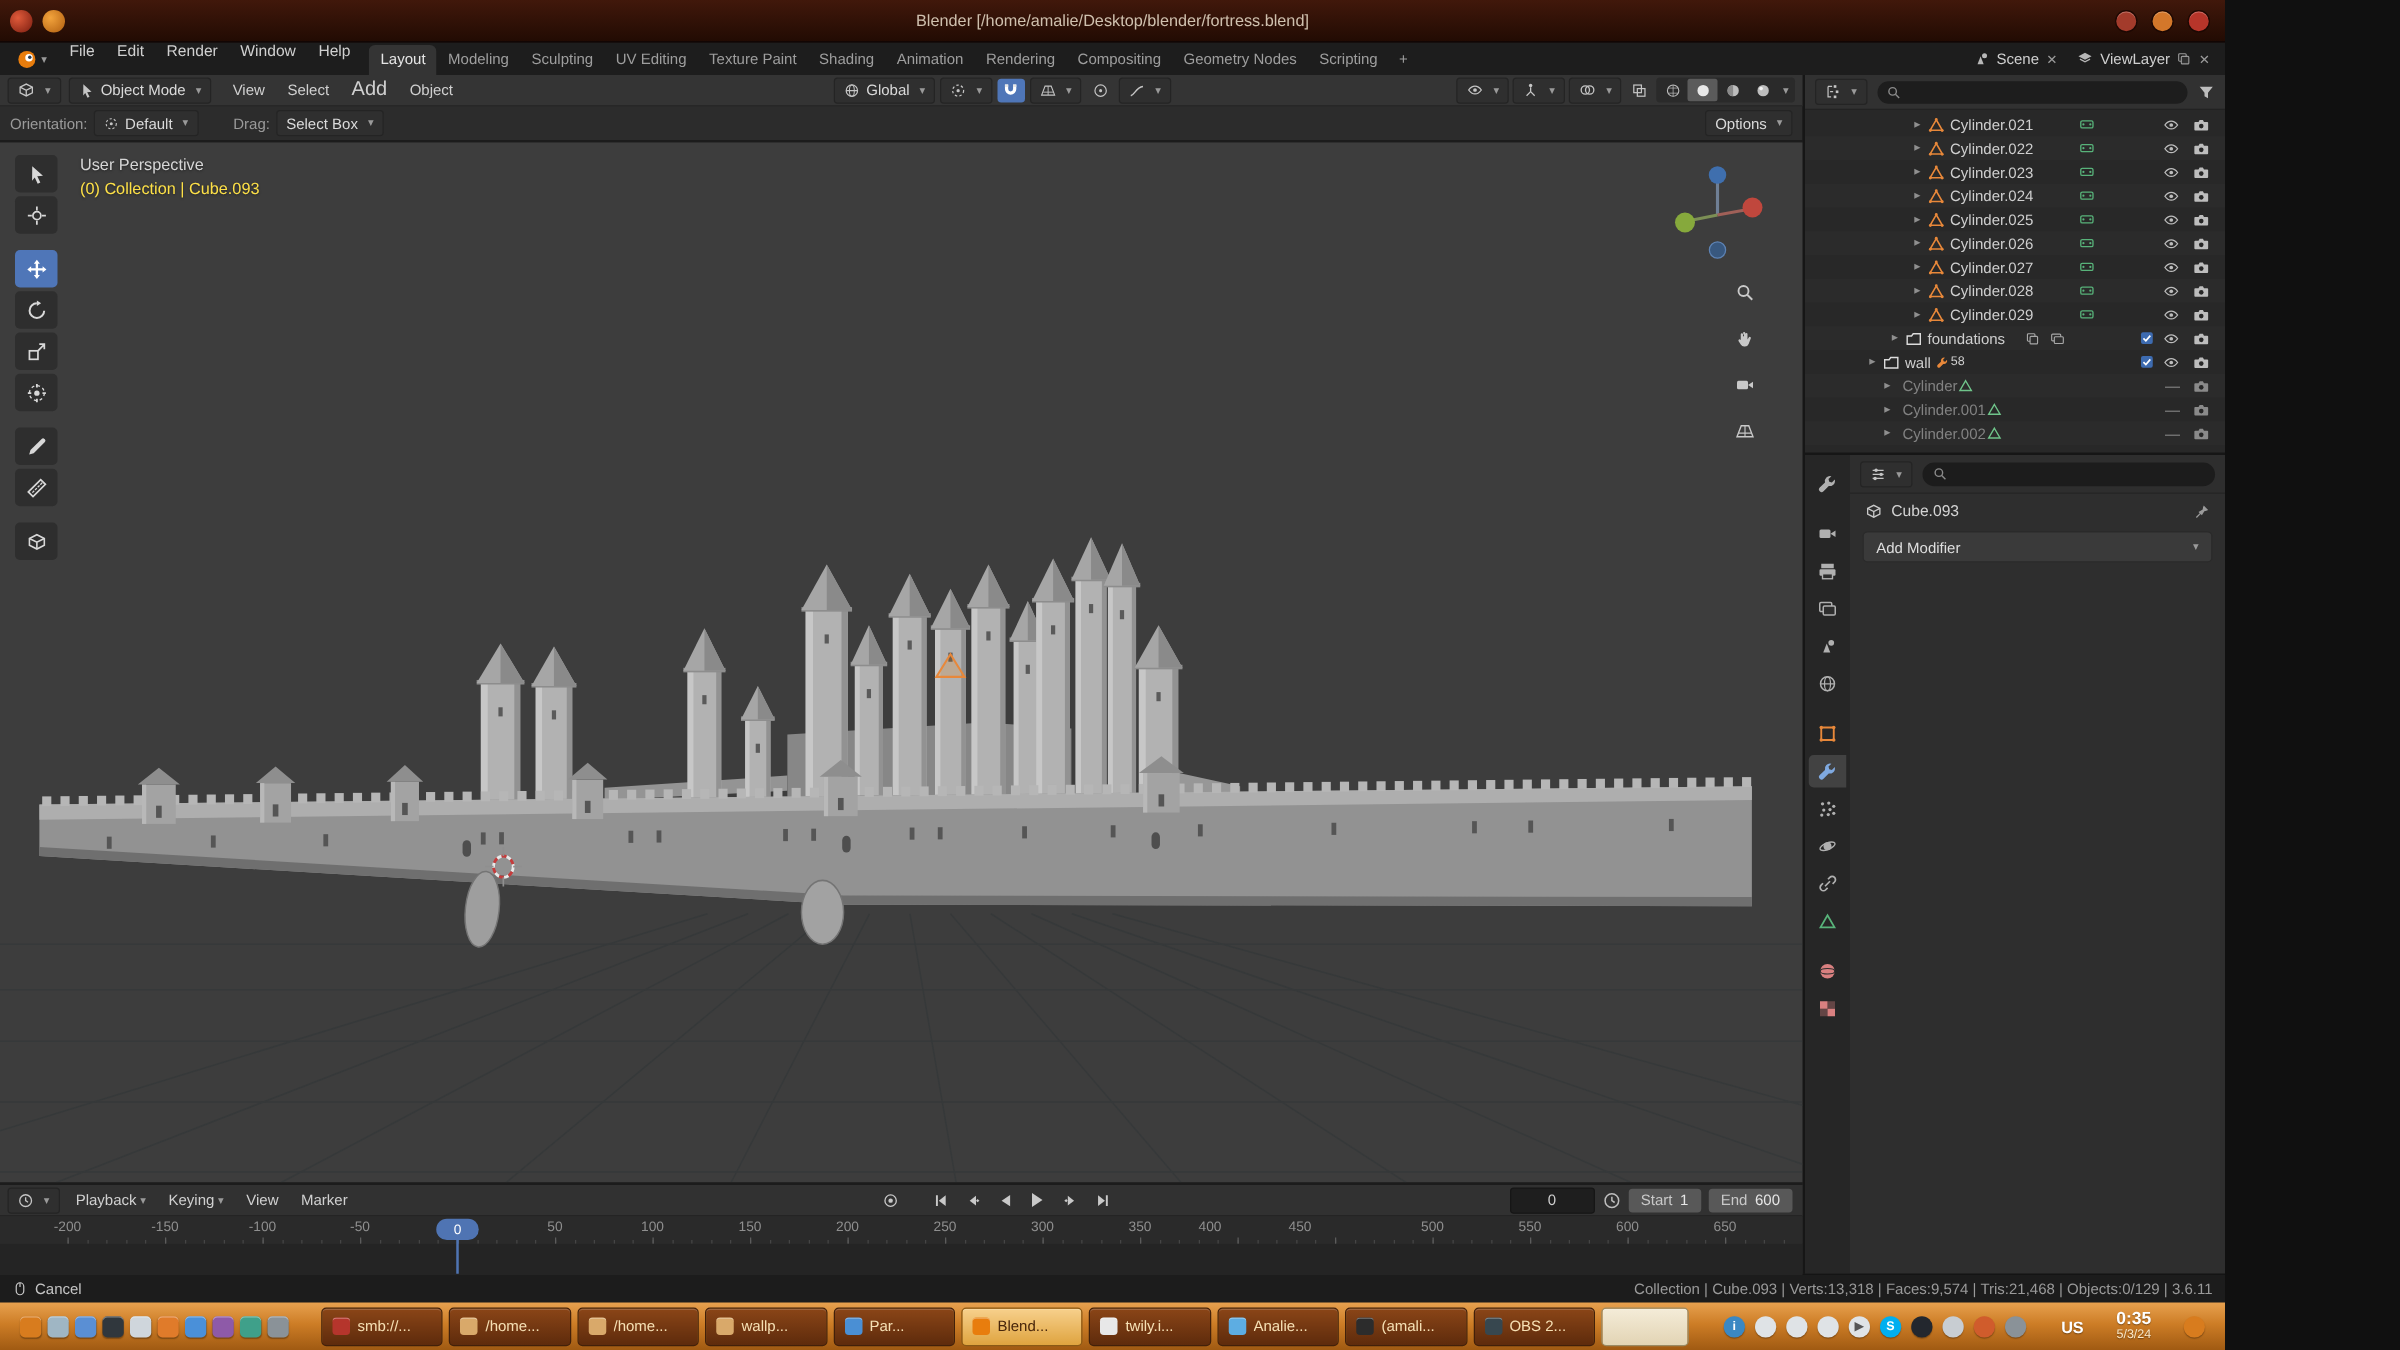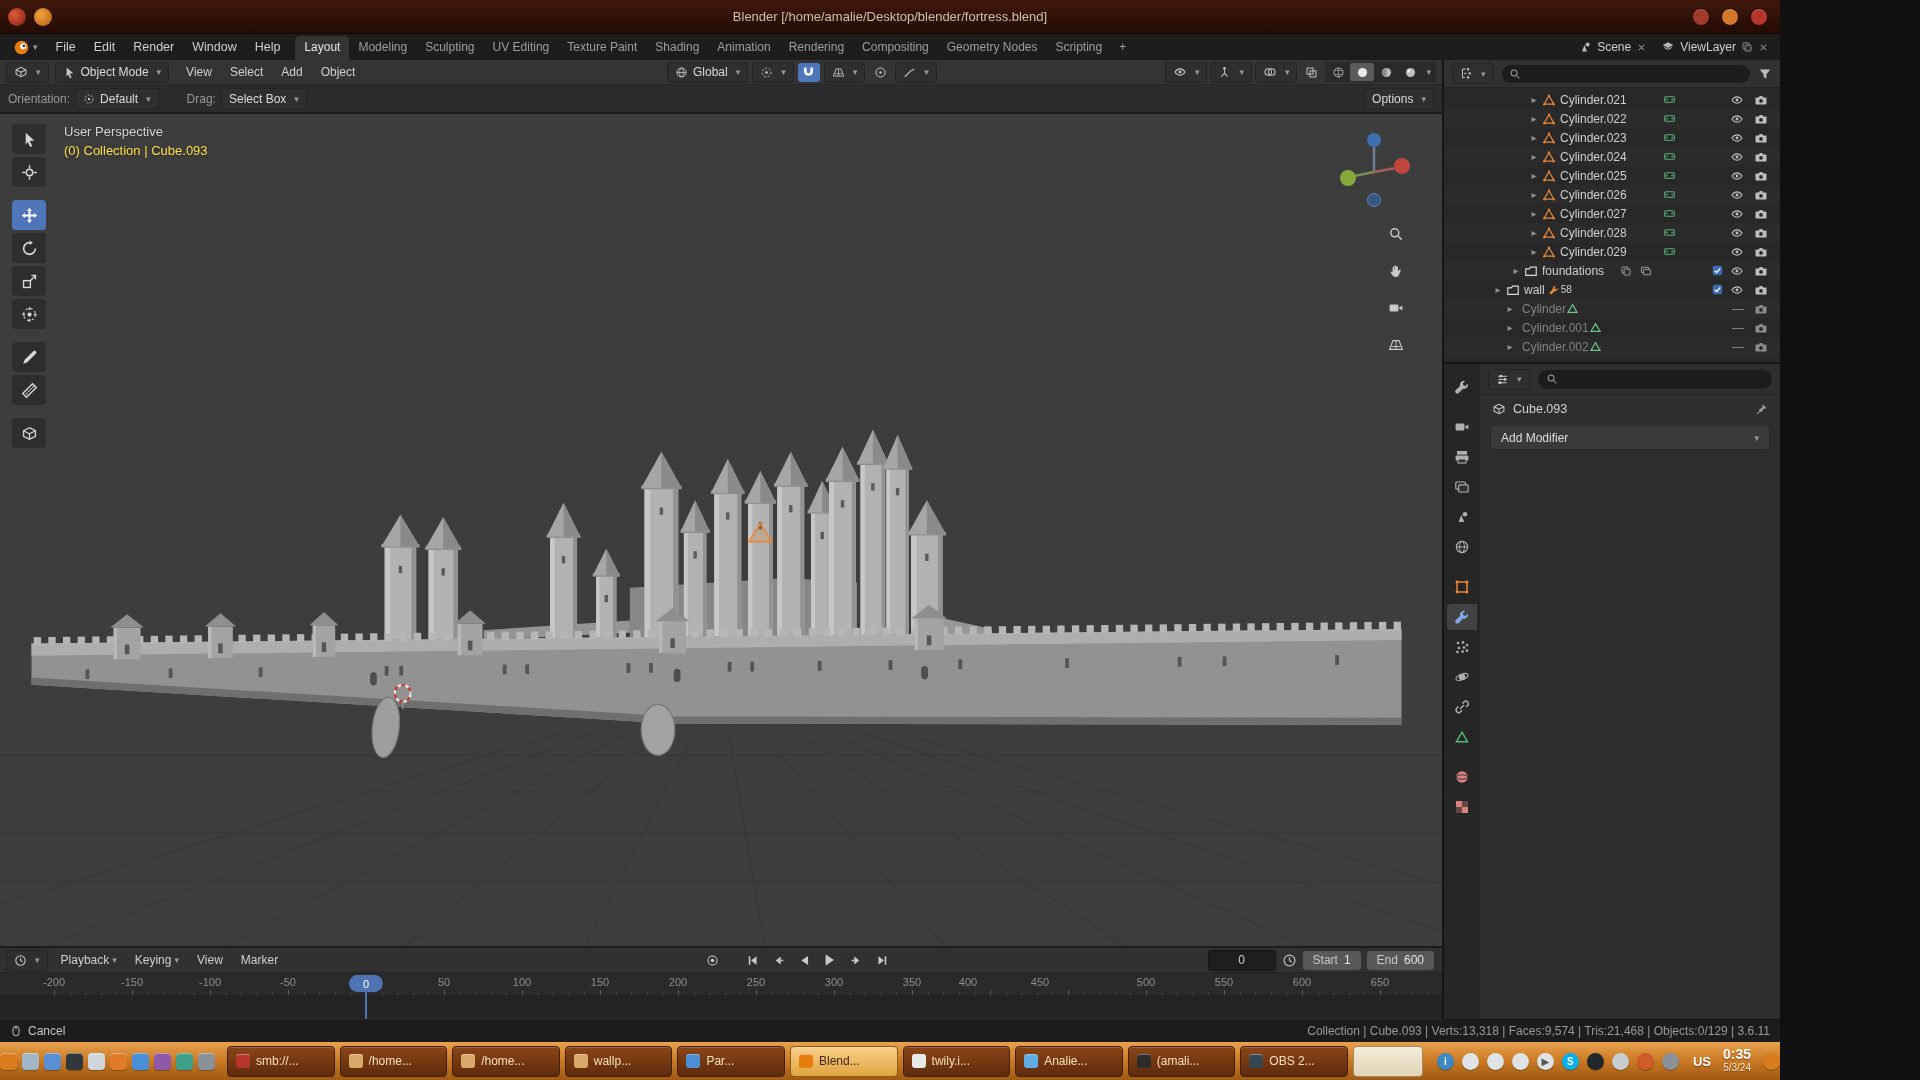--- a/index.html
+++ b/index.html
@@ -13,21 +13,21 @@
   #titlebar{height:33px;flex:0 0 auto;background:linear-gradient(#41180b,#220b03);display:flex;align-items:center;position:relative;border-bottom:1px solid #120502}
   #titlebar .tleft{display:flex;align-items:center;gap:8px;padding-left:8px;z-index:2}
   #titlebar .title{position:absolute;left:0;right:0;text-align:center;color:#cfc0ae;font-size:13px;pointer-events:none}
   #titlebar .tright{margin-left:auto;display:flex;align-items:center;gap:11px;padding-right:12px;z-index:2}
   .winbtn{width:16px;height:16px;border-radius:50%;border:1px solid #1c0803;box-shadow:inset 0 1px rgba(255,255,255,.25)}
   .logo-dot{width:18px;height:18px;border-radius:50%}
   
   #bwin{flex:1;display:flex;flex-direction:column;min-height:0;background:#1d1d1d}
   #menubar{height:26px;flex:0 0 auto;background:#1d1d1d;display:flex;align-items:stretch;padding:0 4px}
   .mitem{padding:0 9px;display:flex;align-items:center;color:#d0d0d0;font-size:12.5px;white-space:nowrap}
-  #mb-menus{display:flex;align-items:center}
+  #mb-menus{display:flex;align-items:flex-start}
   #ws-tabs{display:flex;align-items:flex-end;flex:1;min-width:0;overflow:hidden;margin-left:6px}
   .wtab{padding:4px 9px 6px;border-radius:5px 5px 0 0;font-size:12px;color:#9e9e9e;white-space:nowrap}
   .wtab.act{background:#343434;color:#e6e6e6}
   .wadd{padding:4px 8px 6px;color:#9e9e9e;font-size:12px}
   .mb-group{display:flex;align-items:center;gap:5px;padding:0 7px;color:#d0d0d0;font-size:12px;white-space:nowrap}
   
   #editors{flex:1;display:flex;min-height:0}
   #main-col{width:1584px;display:flex;flex-direction:column;min-width:0}
   #right-col{width:336px;flex:0 0 auto;display:flex;flex-direction:column;border-left:2px solid #161616}
   
@@ -91,21 +91,21 @@
   .ptab.g{margin-top:10px}
   #prop-main{flex:1;display:flex;flex-direction:column;min-width:0}
   #prop-header{height:30px;display:flex;align-items:center;gap:8px;padding:0 8px;background:#2e2e2e;border-bottom:1px solid #242424}
   #prop-search{flex:1;height:19px;background:#1c1c1c;border-radius:10px;display:flex;align-items:center;padding:0 8px;color:#8a8a8a}
   #prop-crumb{height:28px;display:flex;align-items:center;gap:7px;padding:0 12px;color:#d4d4d4;font-size:12.5px}
   #addmod{margin:2px 10px;height:23px;background:#3a3a3a;border:1px solid #2a2a2a;border-radius:4px;display:flex;align-items:center;padding:0 10px;font-size:12px;color:#dedede;justify-content:space-between}
   
   #statusbar{height:22px;flex:0 0 auto;background:#1c1c1c;display:flex;align-items:center;justify-content:space-between;padding:0 10px;font-size:12px;color:#9a9a9a;border-top:1px solid #141414}
   #statusbar .sleft{display:flex;align-items:center;gap:6px;color:#c5c5c5}
   
-  #taskbar{height:38px;flex:0 0 auto;background:linear-gradient(180deg,#e7a14f,#cd7d26 45%,#a05a12);display:flex;align-items:center;padding:0 0;gap:4px}
+  #taskbar{height:38px;flex:0 0 auto;background:linear-gradient(180deg,#e7a14f,#cd7d26 45%,#a05a12);display:flex;align-items:center;padding:0 16px;gap:18px}
   #tb-launchers{display:flex;align-items:center;gap:5px;padding-right:8px}
   .launch{width:17px;height:17px;border-radius:4px;box-shadow:inset 0 1px rgba(255,255,255,.4),0 1px 1px rgba(0,0,0,.3)}
   #tb-windows{flex:1;display:flex;align-items:center;gap:5px;min-width:0}
   .tbtn{height:29px;flex:1;max-width:122px;min-width:40px;background:linear-gradient(#8a4517,#5e2b0c);border:1px solid #42200a;border-radius:4px;display:flex;align-items:center;gap:6px;padding:0 8px;color:#f6e0b4;font-size:12px;box-shadow:inset 0 1px rgba(255,255,255,.18);overflow:hidden}
   .tbtn .tlabel{white-space:nowrap;overflow:hidden}
   .tbtn.act{background:linear-gradient(#f7d08c,#dfa43f);color:#47250a;border-color:#8a5a16}
   .tbtn.light{background:linear-gradient(#f4ecd8,#e2d4b4);max-width:52px;border-color:#9a8a64}
   .wic{width:14px;height:14px;border-radius:3px;flex:0 0 auto;box-shadow:inset 0 1px rgba(255,255,255,.35)}
   #tb-tray{display:flex;align-items:center;gap:8px;padding:0 10px}
   .tray{width:17px;height:17px;border-radius:50%;display:flex;align-items:center;justify-content:center;font-size:10px;font-weight:bold;color:#fff;box-shadow:0 1px 1px rgba(0,0,0,.3)}
@@ -220,21 +220,21 @@
                 <svg viewBox="0 0 16 16">
                   <path d="M4.5 1.8 12.6 9l-4.3.5 2.3 4.6-2 1-2.2-4.7-2 2.4Z"></path>
                 </svg>
               </span>
               <span>Object Mode</span>
               <span class="car">▾</span>
             </div>
           <div id="h1-menus" style="display:flex;height:100%">
               <div class="mitem" style="font-size:12px">View</div>
               <div class="mitem" style="font-size:12px">Select</div>
-              <div class="mitem" style="font-size:12px">Add</div>
+              <div class="mitem" style="font-size:16px">Add</div>
               <div class="mitem" style="font-size:12px">Object</div>
             </div>
           <div id="h1-center">
               <div class="dd">
                 <span class="ic" style="width:13px;height:13px;color:#c5c5c5">
                   <svg viewBox="0 0 16 16">
                     <circle cx="8" cy="8" r="5.6" fill="none" stroke="currentColor" stroke-width="1.2"></circle>
                     <ellipse cx="8" cy="8" rx="2.4" ry="5.6" fill="none" stroke="currentColor" stroke-width="1"></ellipse>
                     <path d="M2.4 8h11.2" stroke="currentColor" stroke-width="1"></path>
                   </svg>

